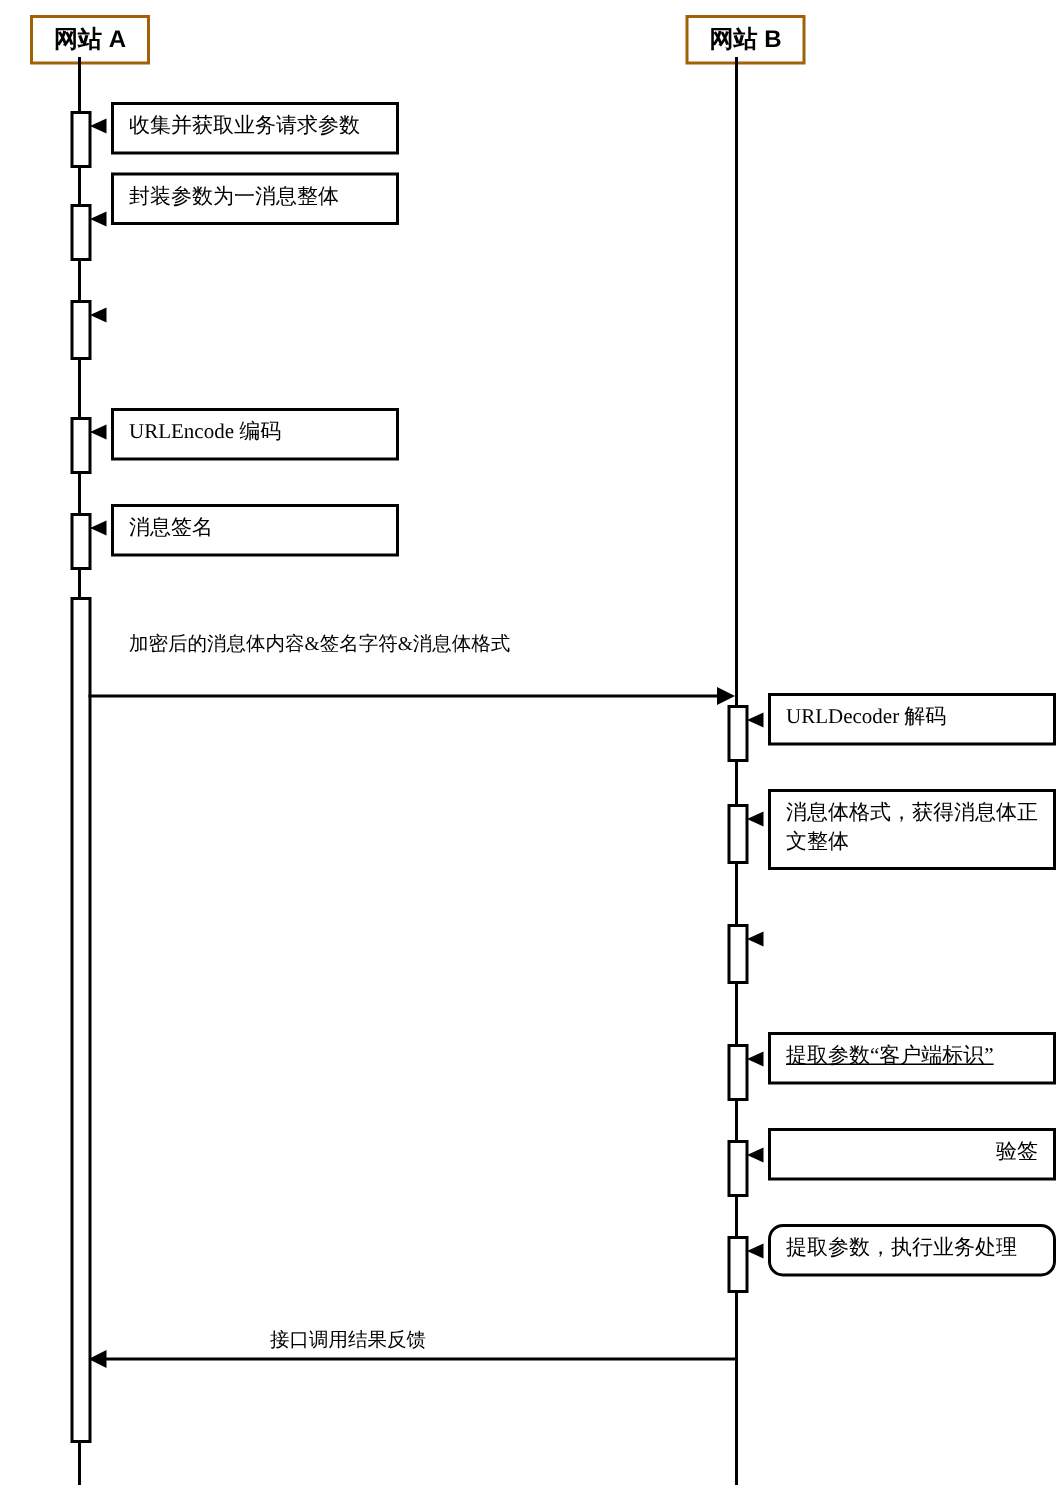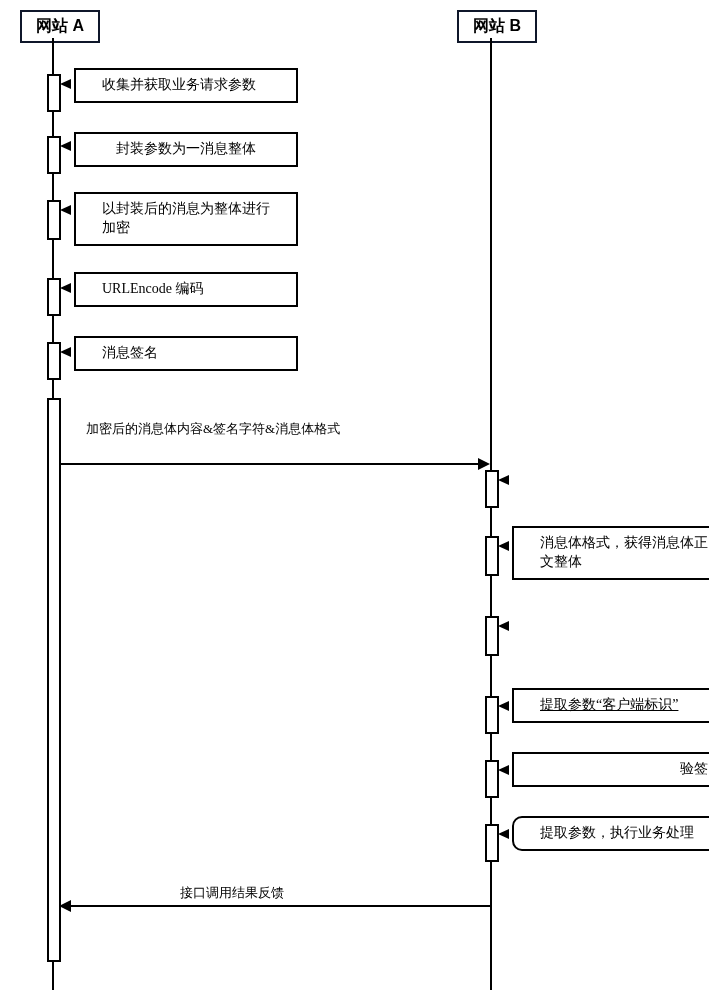--- a/index.html
+++ b/index.html
@@ -11,21 +11,21 @@
   }
   .canvas {
     position: relative;
     width: 709px;
     height: 1000px;
     background: #fff;
   }
   .participant {
     position: absolute;
     top: 10px;
-    border: 2px solid #0f172a;
+    border: 2px solid #a16207;
     background: #fff;
     padding: 4px 14px;
     font-weight: bold;
     font-family: "Arial", "SimHei", sans-serif;
     font-size: 16px;
     text-align: right;
     white-space: nowrap;
   }
   .lifeline {
     position: absolute;
@@ -34,21 +34,21 @@
   }
   .activation {
     position: absolute;
     background: #fff;
     border: 2px solid #000;
   }
   .note-box {
     position: absolute;
     border: 2px solid #000;
     background: #fff;
-    padding: 6px 26px;
+    padding: 6px 10px;
     font-size: 14px;
     line-height: 1.35;
     font-family: "SimSun", "Songti SC", serif;
   }
   .arrow-shaft {
     position: absolute;
     height: 2px;
     background: #000;
   }
   .arrow-head-right {
@@ -95,29 +95,26 @@
   <div class="lifeline" style="left:490px; top:38px; height:952px;"></div>
 
   <div class="activation" style="left:47px; top:74px; width:10px; height:34px;"></div>
   <div class="arrow-head-left-small" style="left:60px; top:79px;"></div>
   <div class="note-box" style="left:74px; top:68px; width:168px;">
     <span>收集并获取业务请求参数</span>
   </div>
 
   <div class="activation" style="left:47px; top:136px; width:10px; height:34px;"></div>
   <div class="arrow-head-left-small" style="left:60px; top:141px;"></div>
-  <div class="note-box" style="left:74px; top:132px; width:168px;text-align:center;">
+  <div class="note-box" style="left:74px; top:115px; width:168px;">
     <span>封装参数为一消息整体</span>
   </div>
 
   <div class="activation" style="left:47px; top:200px; width:10px; height:36px;"></div>
   <div class="arrow-head-left-small" style="left:60px; top:205px;"></div>
-  <div class="note-box" style="left:74px; top:192px; width:168px;">
-    <span>以封装后的消息为整体进行加密</span>
-  </div>
 
   <div class="activation" style="left:47px; top:278px; width:10px; height:34px;"></div>
   <div class="arrow-head-left-small" style="left:60px; top:283px;"></div>
   <div class="note-box" style="left:74px; top:272px; width:168px;">
     <span>URLEncode 编码</span>
   </div>
 
   <div class="activation" style="left:47px; top:342px; width:10px; height:34px;"></div>
   <div class="arrow-head-left-small" style="left:60px; top:347px;"></div>
   <div class="note-box" style="left:74px; top:336px; width:168px;">
@@ -127,20 +124,23 @@
   <div class="activation" style="left:47px; top:398px; width:10px; height:560px;"></div>
 
   <div class="msg-label" style="left:86px; top:420px; width:360px;">
     <div>加密后的消息体内容&amp;签名字符&amp;消息体格式</div>
   </div>
   <div class="arrow-shaft" style="left:59px; top:463px; width:422px;"></div>
   <div class="arrow-head-right" style="left:478px; top:458px;"></div>
 
   <div class="activation" style="left:485px; top:470px; width:10px; height:34px;"></div>
   <div class="arrow-head-left-small" style="left:498px; top:475px;"></div>
+  <div class="note-box" style="left:512px; top:462px; width:168px;">
+    <span>URLDecoder 解码</span>
+  </div>
 
   <div class="activation" style="left:485px; top:536px; width:10px; height:36px;"></div>
   <div class="arrow-head-left-small" style="left:498px; top:541px;"></div>
   <div class="note-box" style="left:512px; top:526px; width:168px;">
     <span>消息体格式，获得消息体正文整体</span>
   </div>
 
   <div class="activation" style="left:485px; top:616px; width:10px; height:36px;"></div>
   <div class="arrow-head-left-small" style="left:498px; top:621px;"></div>
 

